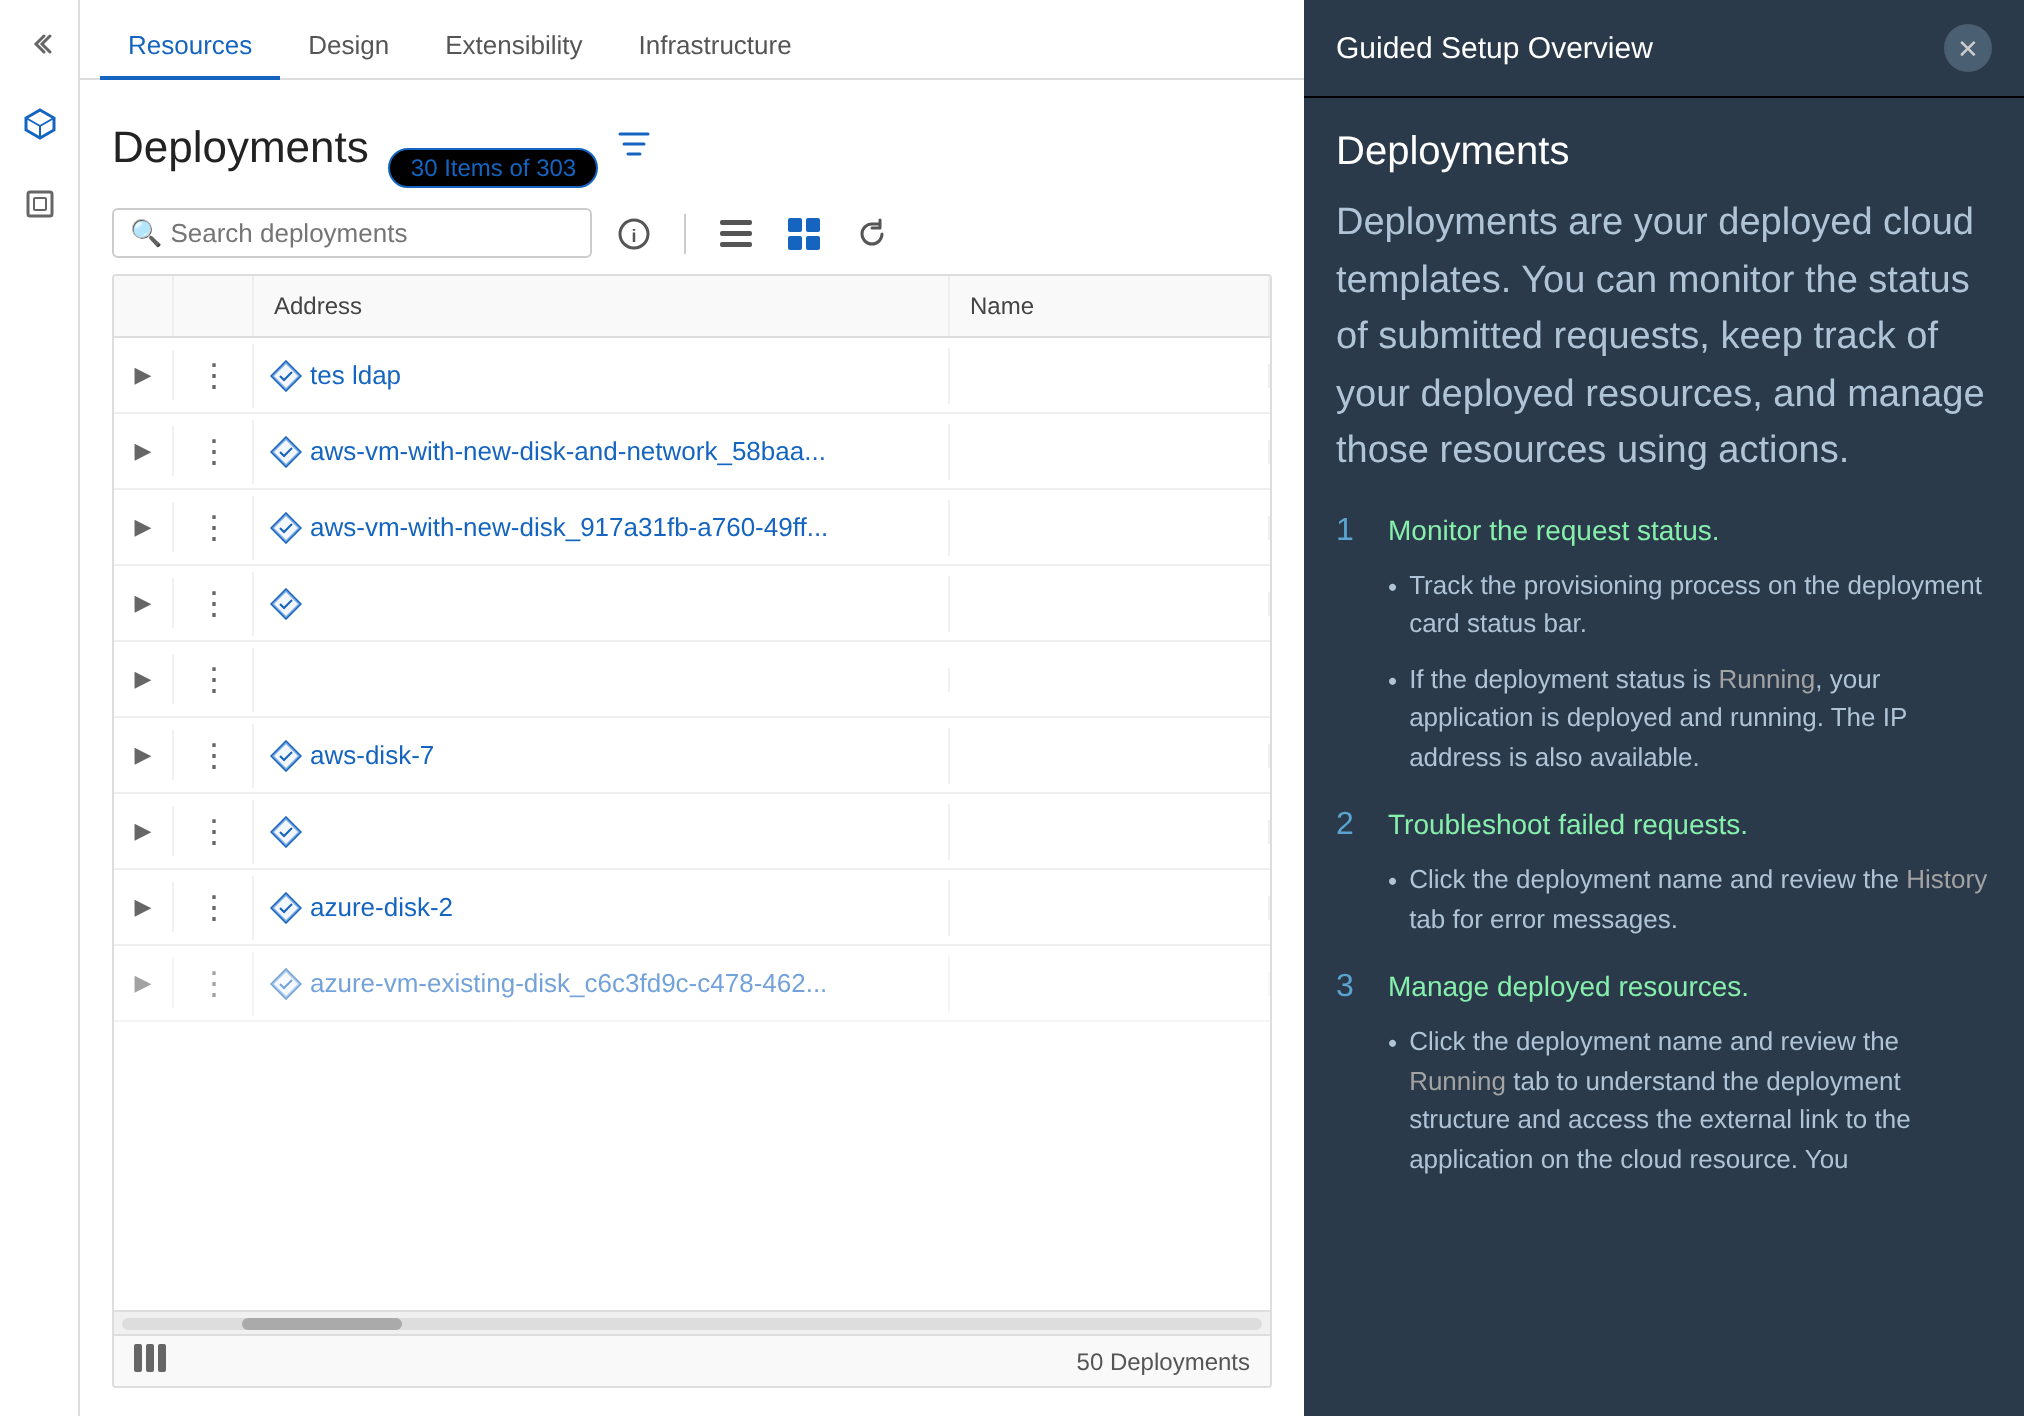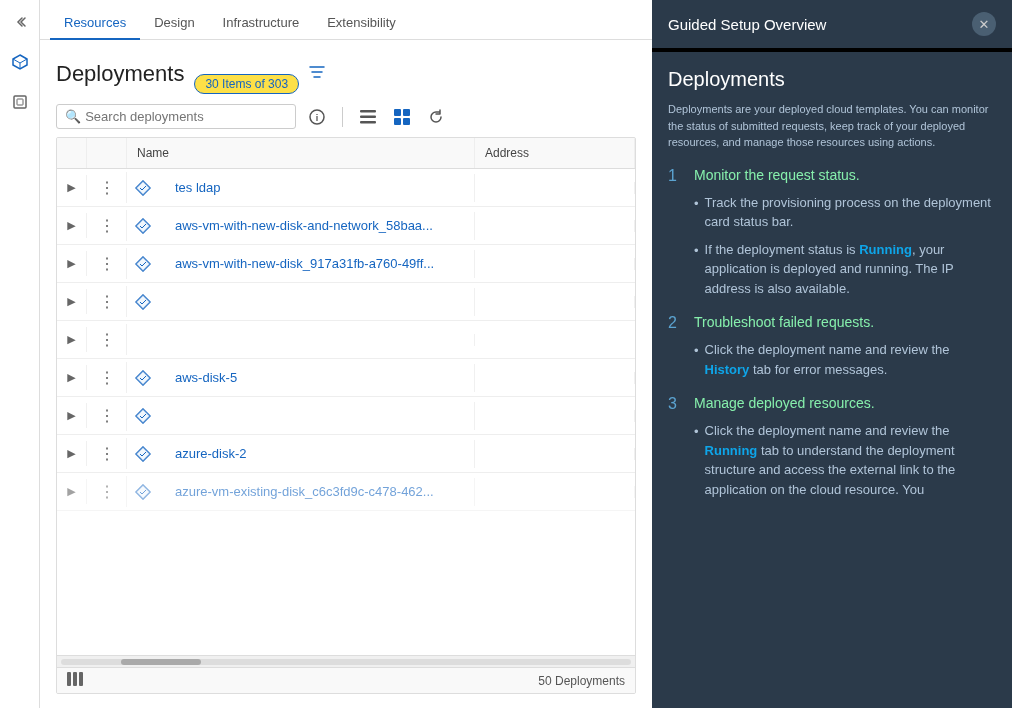--- a/index.html
+++ b/index.html
@@ -73,21 +73,21 @@
       gap: 10px;
       margin-bottom: 10px;
       flex-shrink: 0;
     }
     .page-title {
       font-size: 22px;
       font-weight: 400;
       color: #222;
     }
     .items-badge {
-      background: #fde047;
+      background: #000000;
       border: 1px solid #1565c0;
       color: #1565c0;
       border-radius: 10px;
       padding: 2px 10px;
       font-size: 12px;
       font-weight: 500;
       margin-top: 20px;
     }
     .filter-icon {
       color: #1565c0;
@@ -190,21 +190,20 @@
       justify-content: center;
       letter-spacing: -1px;
     }
     .deployment-name {
       color: #1565c0;
       cursor: pointer;
       font-size: 13px;
       white-space: nowrap;
       overflow: hidden;
       text-overflow: ellipsis;
-      margin-left: 20px;
     }
 
     
     .table-scrollbar-x {
       height: 12px;
       background: #f0f0f0;
       border-top: 1px solid #ddd;
       display: flex;
       align-items: center;
       padding: 0 4px;
@@ -246,21 +245,21 @@
       display: flex;
       flex-direction: column;
       flex-shrink: 0;
       overflow: hidden;
     }
     .right-panel-header {
       display: flex;
       align-items: center;
       justify-content: space-between;
       padding: 12px 16px;
-      border-bottom: 4px solid #000000;
+      border-bottom: 1px solid #000000;
       flex-shrink: 0;
     }
     .right-panel-title {
       font-size: 15px;
       font-weight: 500;
       color: #fff;
     }
     .close-btn {
       width: 24px; height: 24px;
       border-radius: 50%;
@@ -276,21 +275,21 @@
       overflow-y: auto;
       padding: 16px;
     }
     .panel-section-title {
       font-size: 20px;
       font-weight: 400;
       color: #fff;
       margin-bottom: 10px;
     }
     .panel-description {
-      font-size: 11px;
+      font-size: 19px;
       color: #b0c4d8;
       line-height: 1.5;
       margin-bottom: 16px;
     }
     .step {
       margin-bottom: 16px;
     }
     .step-header {
       display: flex;
       align-items: flex-start;
@@ -320,21 +319,21 @@
       gap: 6px;
       font-size: 13px;
       color: #b0c4d8;
       line-height: 1.5;
     }
     .bullet-dot {
       color: #b0c4d8;
       margin-top: 1px;
       flex-shrink: 0;
     }
-    .highlight { color: #0ea5e9; font-weight: 700; }
+    .highlight { color: #a3a3a3; font-weight: 400; }
 
     
     .dep-svg { width: 16px; height: 16px; flex-shrink: 0; }
 
     
     .table-body::-webkit-scrollbar { width: 8px; }
     .table-body::-webkit-scrollbar-track { background: #f0f0f0; }
     .table-body::-webkit-scrollbar-thumb { background: #bbb; border-radius: 4px; }
     .right-panel-body::-webkit-scrollbar { width: 6px; }
     .right-panel-body::-webkit-scrollbar-track { background: #243040; }
@@ -362,22 +361,22 @@
       <rect x="6" y="6" width="6" height="6" rx="0.5" fill="none" stroke="#666" stroke-width="1"></rect>
     </svg>
   </div>
 </div>
 
 <div class="main-area">
 
   <div class="top-nav">
     <div class="nav-tab active">Resources</div>
     <div class="nav-tab">Design</div>
+    <div class="nav-tab">Extensibility</div>
     <div class="nav-tab">Infrastructure</div>
-    <div class="nav-tab">Extensibility</div>
   </div>
 
   <div class="content">
 
     <div class="page-header">
       <h1 class="page-title">Deployments</h1>
       <span class="items-badge">30 Items of 303</span>
       <span class="filter-icon">
         <svg width="16" height="16" viewBox="0 0 16 16" fill="#1565c0">
           <path d="M1 3h14M3 8h10M5 13h6" stroke="#1565c0" stroke-width="1.5" fill="none" stroke-linecap="round"></path>
@@ -416,22 +415,22 @@
         <svg width="16" height="16" viewBox="0 0 16 16" fill="none" stroke="#555" stroke-width="1.5">
           <path d="M13 8A5 5 0 1 1 8 3h4M12 1v4h-4" stroke-linecap="round" stroke-linejoin="round"></path>
         </svg>
       </div>
     </div>
 
     <div class="table-container">
       <div class="table-header">
         <div class="table-header-cell"></div>
         <div class="table-header-cell"></div>
+        <div class="table-header-cell">Address</div>
         <div class="table-header-cell">Name</div>
-        <div class="table-header-cell">Address</div>
       </div>
       <div class="table-body">
 
         <div class="table-row">
           <div class="table-cell expand-btn">▶</div>
           <div class="table-cell more-btn">⋮</div>
           <div class="table-cell">
             <svg class="dep-svg" viewBox="0 0 16 16">
                 <path d="M8 1L15 8L8 15L1 8Z" fill="none" stroke="#1565c0" stroke-width="1.5"></path>
                 <path d="M8 1L15 8L8 15L1 8Z" fill="#e3f0fb" opacity="0.5"></path>
@@ -491,21 +490,21 @@
 
         <div class="table-row">
           <div class="table-cell expand-btn">▶</div>
           <div class="table-cell more-btn">⋮</div>
           <div class="table-cell">
             <svg class="dep-svg" viewBox="0 0 16 16">
                 <path d="M8 1L15 8L8 15L1 8Z" fill="none" stroke="#1565c0" stroke-width="1.5"></path>
                 <path d="M8 1L15 8L8 15L1 8Z" fill="#e3f0fb" opacity="0.5"></path>
                 <path d="M5 8l2 2 4-4" stroke="#1565c0" stroke-width="1" fill="none"></path>
               </svg>
-            <span class="deployment-name">aws-disk-5</span>
+            <span class="deployment-name">aws-disk-7</span>
           </div>
           <div class="table-cell"></div>
         </div>
 
         <div class="table-row">
           <div class="table-cell expand-btn">▶</div>
           <div class="table-cell more-btn">⋮</div>
           <div class="table-cell">
             <svg class="dep-svg" viewBox="0 0 16 16">
                 <path d="M8 1L15 8L8 15L1 8Z" fill="none" stroke="#1565c0" stroke-width="1.5"></path>

